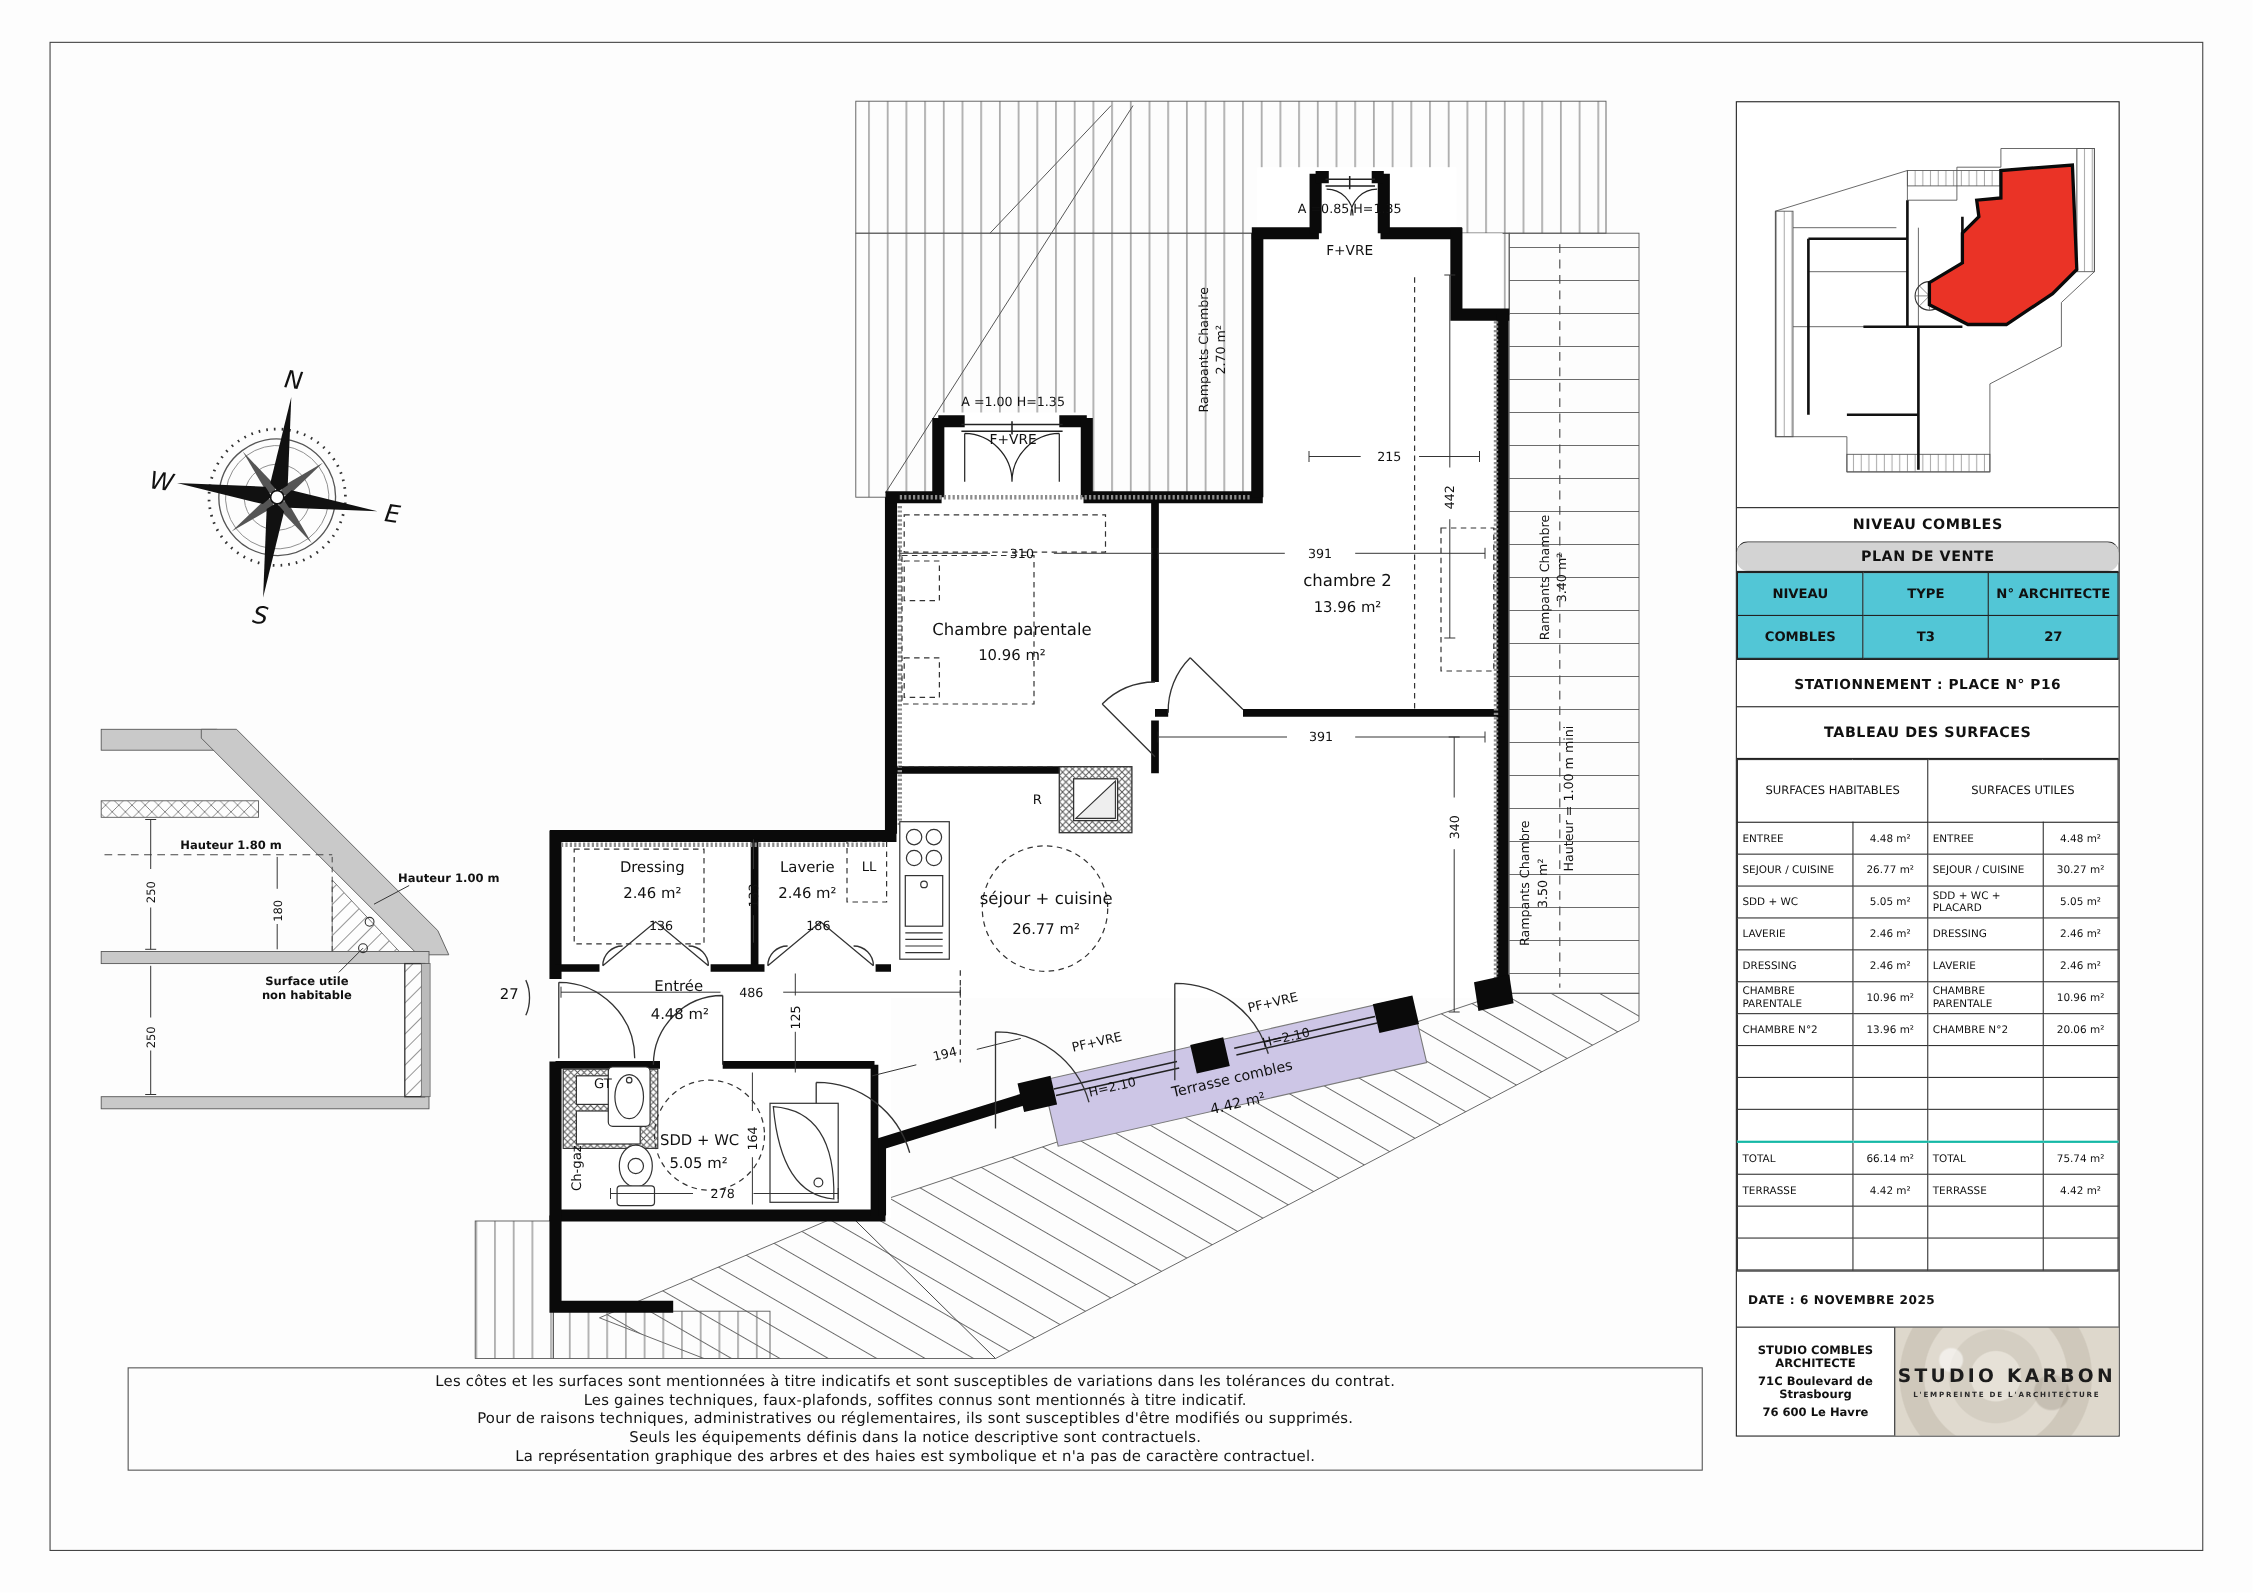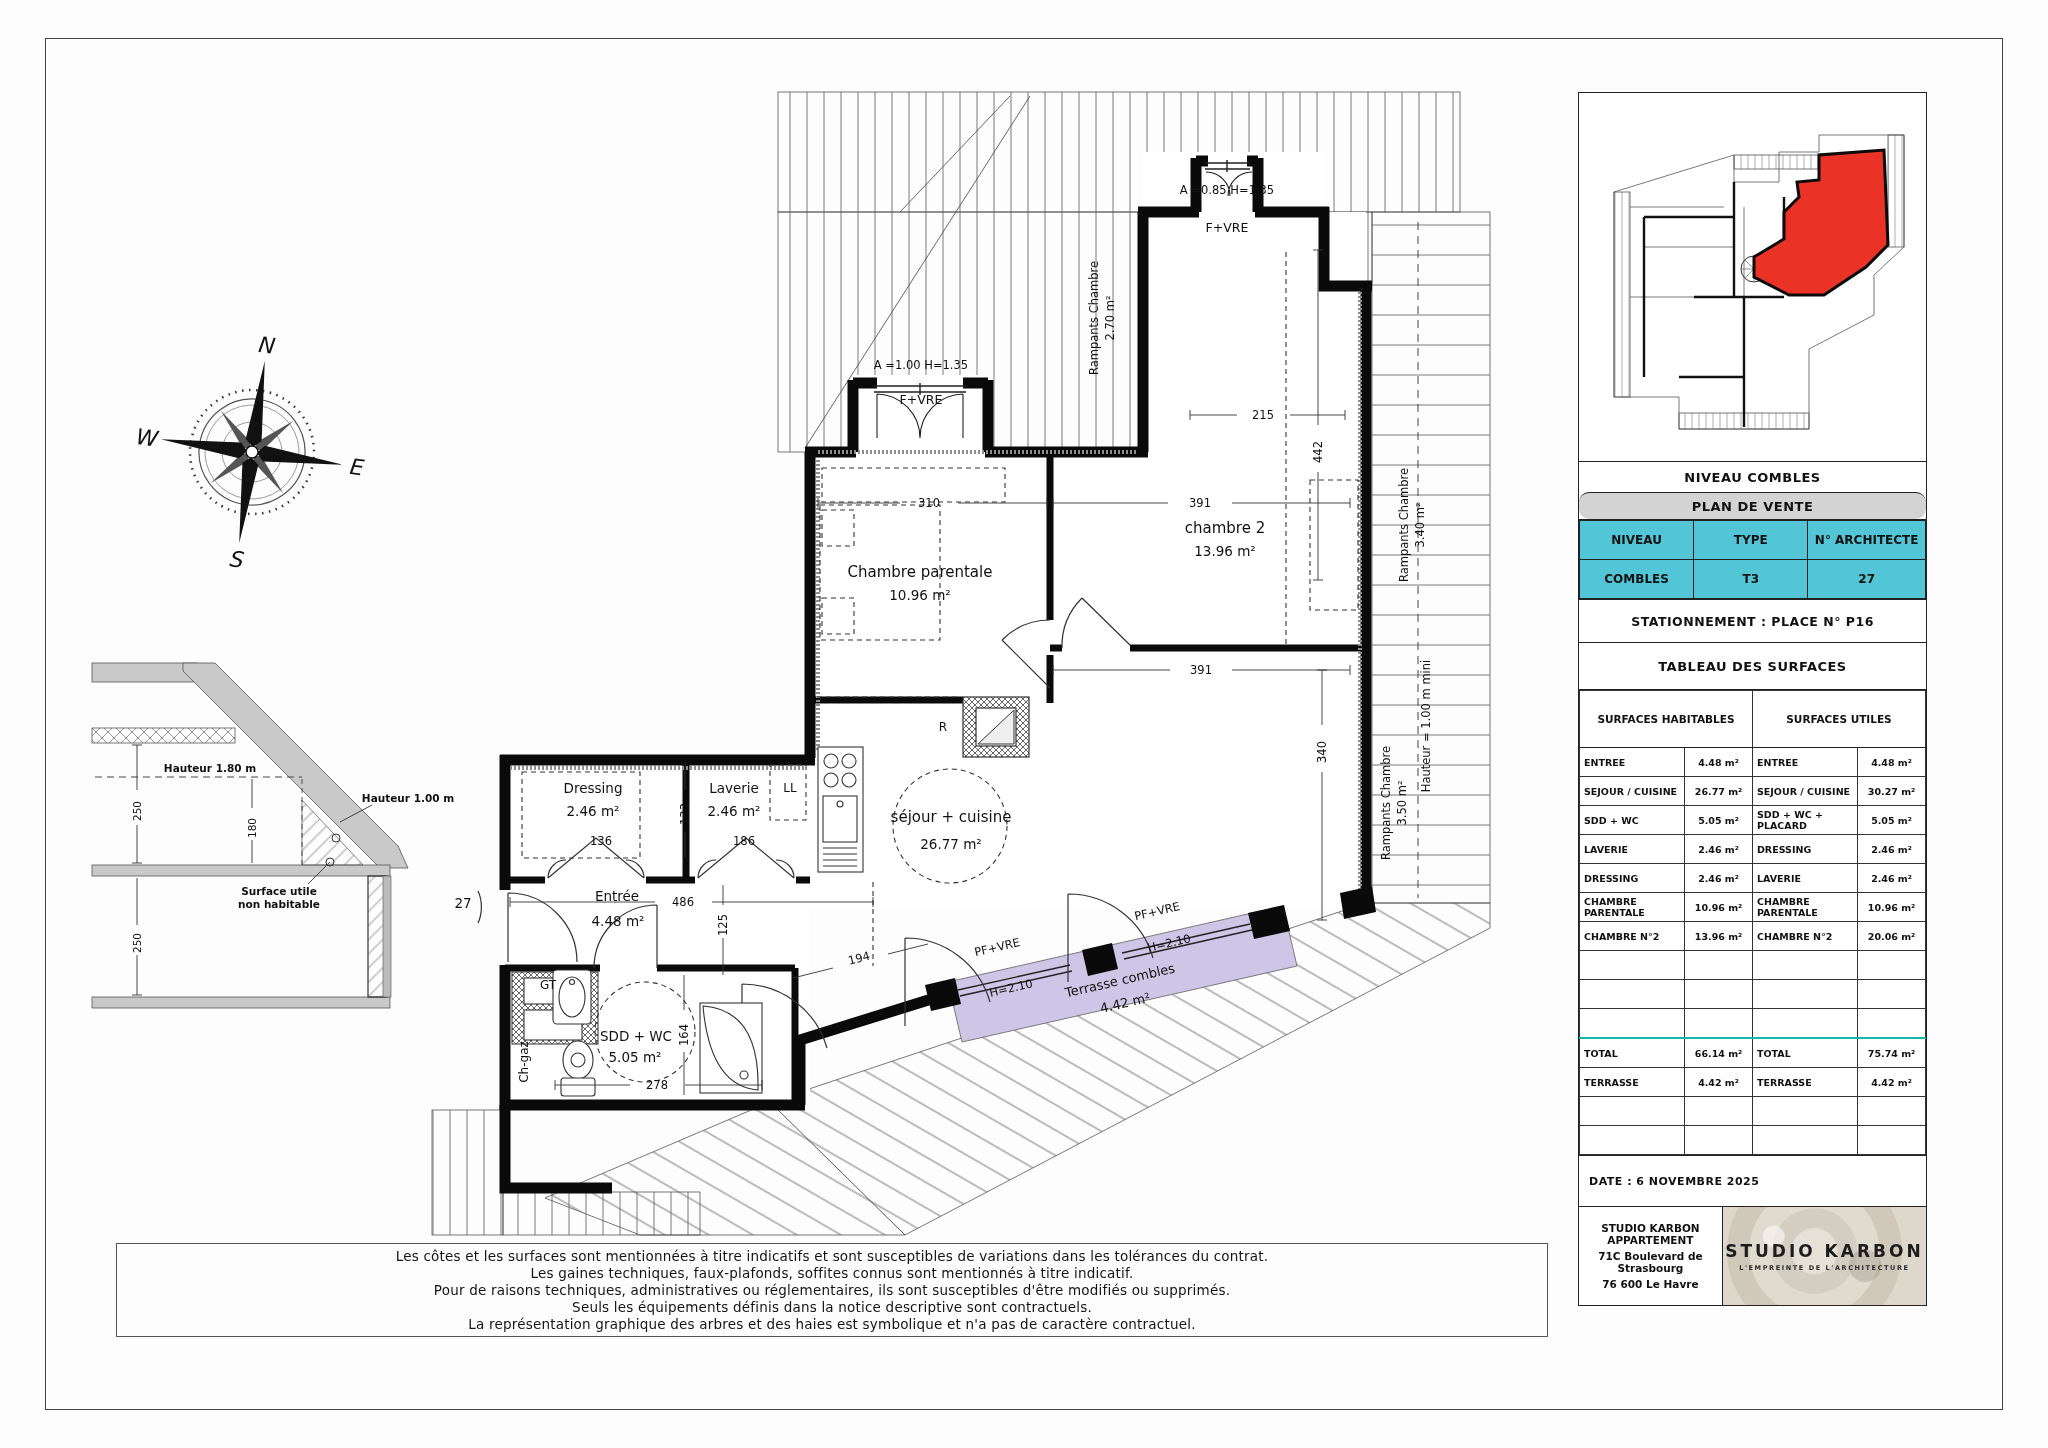--- a/index.html
+++ b/index.html
@@ -10,21 +10,21 @@
   .tb{position:absolute;left:1578px;top:92px;width:347px;border:1.5px solid #222;background:#fff;font-size:12px;}
   .tb-row{border-top:1px solid #222;}
   .strip{display:flex;align-items:center;justify-content:center;font-weight:bold;letter-spacing:.5px;}
   .miniplan{height:368px;display:flex;align-items:center;justify-content:center;border-top:none;}
   .cap{height:30px;font-size:13px;}
   .pdv{height:26px;background:#d3d3d3;font-size:13px;border-radius:10px;}
   table{border-collapse:collapse;width:100%;}
   .cyan td{background:#52c6d6;border:1px solid #222;text-align:center;font-weight:bold;font-size:12px;padding:2px;height:34px;}
   .stat{height:42px;font-size:12.5px;}
   .tds{height:46px;font-size:13px;}
-  .surf td{border:1px solid #333;font-size:9.5px;font-weight:bold;height:28px;padding:0 4px;}
+  .surf td{border:1px solid #333;font-size:9.5px;font-weight:normal;height:28px;padding:0 4px;}
   .surf .hd{height:56px;text-align:center;font-size:10.5px;border-bottom:1.5px solid #222;}
   .surf .lbl{width:20%;}
   .surf .val{width:13%;text-align:center;}
   .surf .tot td{border-top:2px solid #14b8a6;margin-left:36px;}
   .daterow{height:50px;display:flex;align-items:center;font-weight:bold;font-size:11px;padding-left:10px;letter-spacing:.5px;}
   .arch{display:flex;height:98px;}
   .arch-l{width:40%;display:flex;flex-direction:column;align-items:center;justify-content:center;gap:4px;font-size:10.5px;font-weight:bold;text-align:center;padding:2px;}
   .arch-logo{flex:1;margin:0;border-left:1.5px solid #222;display:flex;flex-direction:column;align-items:center;justify-content:center;
      background:
        radial-gradient(circle at 25% 30%, rgba(255,255,255,.55) 0 6%, rgba(0,0,0,0) 7%),
@@ -514,21 +514,21 @@
               <td class="val"></td>
             </tr>
       </tbody>
         </table>
     </div>
     <div class="tb-row daterow">
         <span>DATE : 6 NOVEMBRE 2025</span>
       </div>
     <div class="tb-row arch">
       <div class="arch-l">
-        <span>STUDIO KARBON APPARTEMENT</span>
+        <span>STUDIO COMBLES ARCHITECTE</span>
         <span>71C Boulevard de Strasbourg</span>
         <span>76 600 Le Havre</span>
       </div>
       <div class="arch-logo">
         <span class="logo-name">STUDIO KARBON</span>
         <span class="logo-tag">L'EMPREINTE DE L'ARCHITECTURE</span>
       </div>
     </div>
   </div>
 

